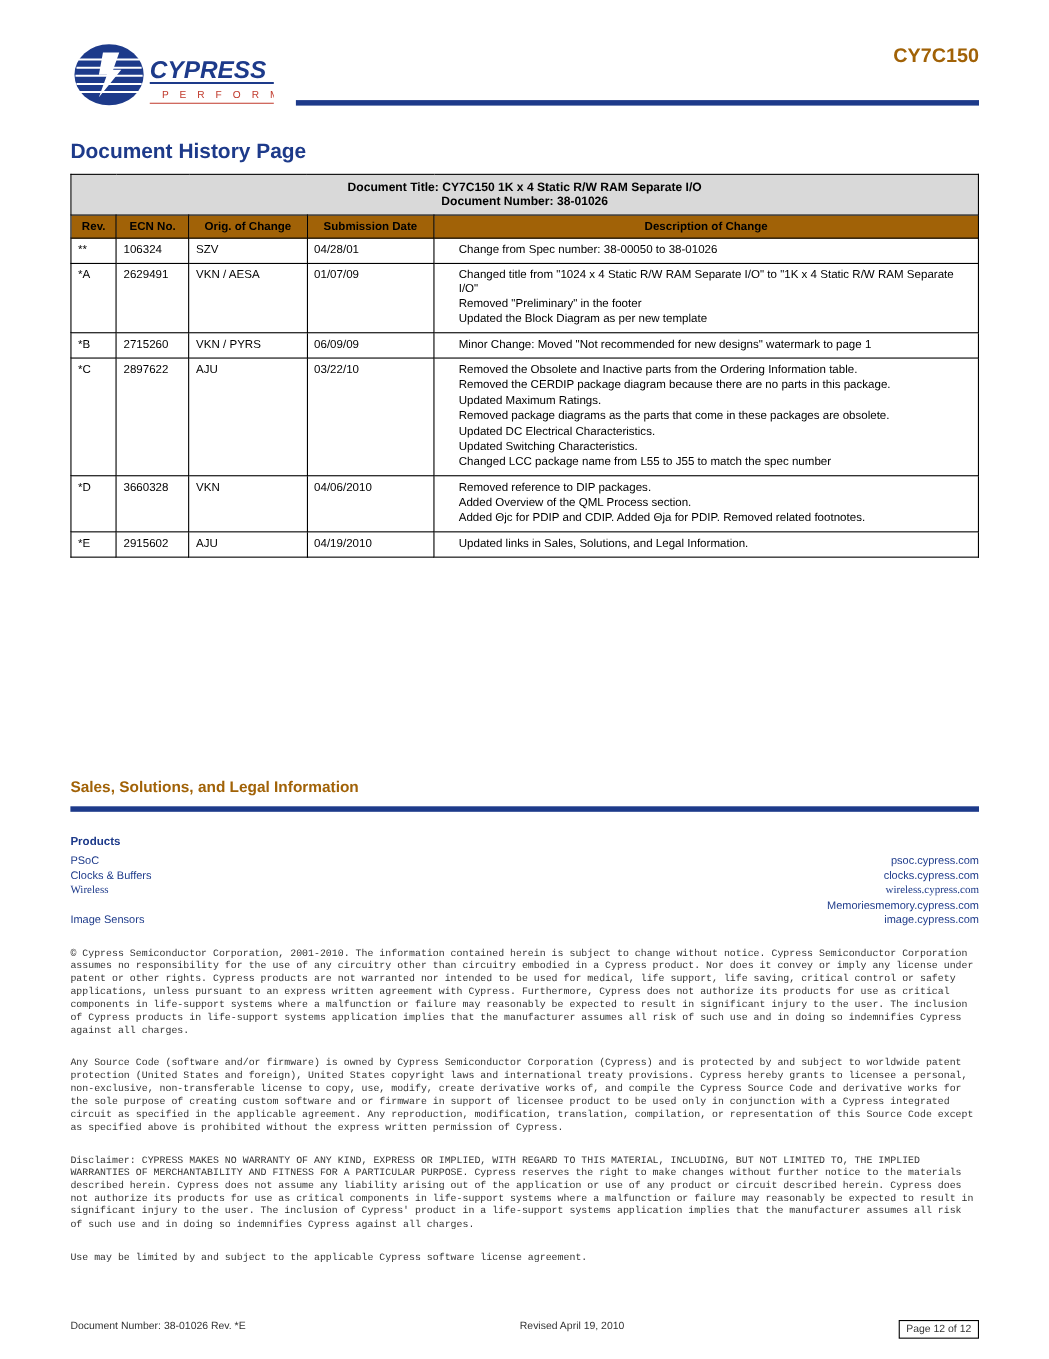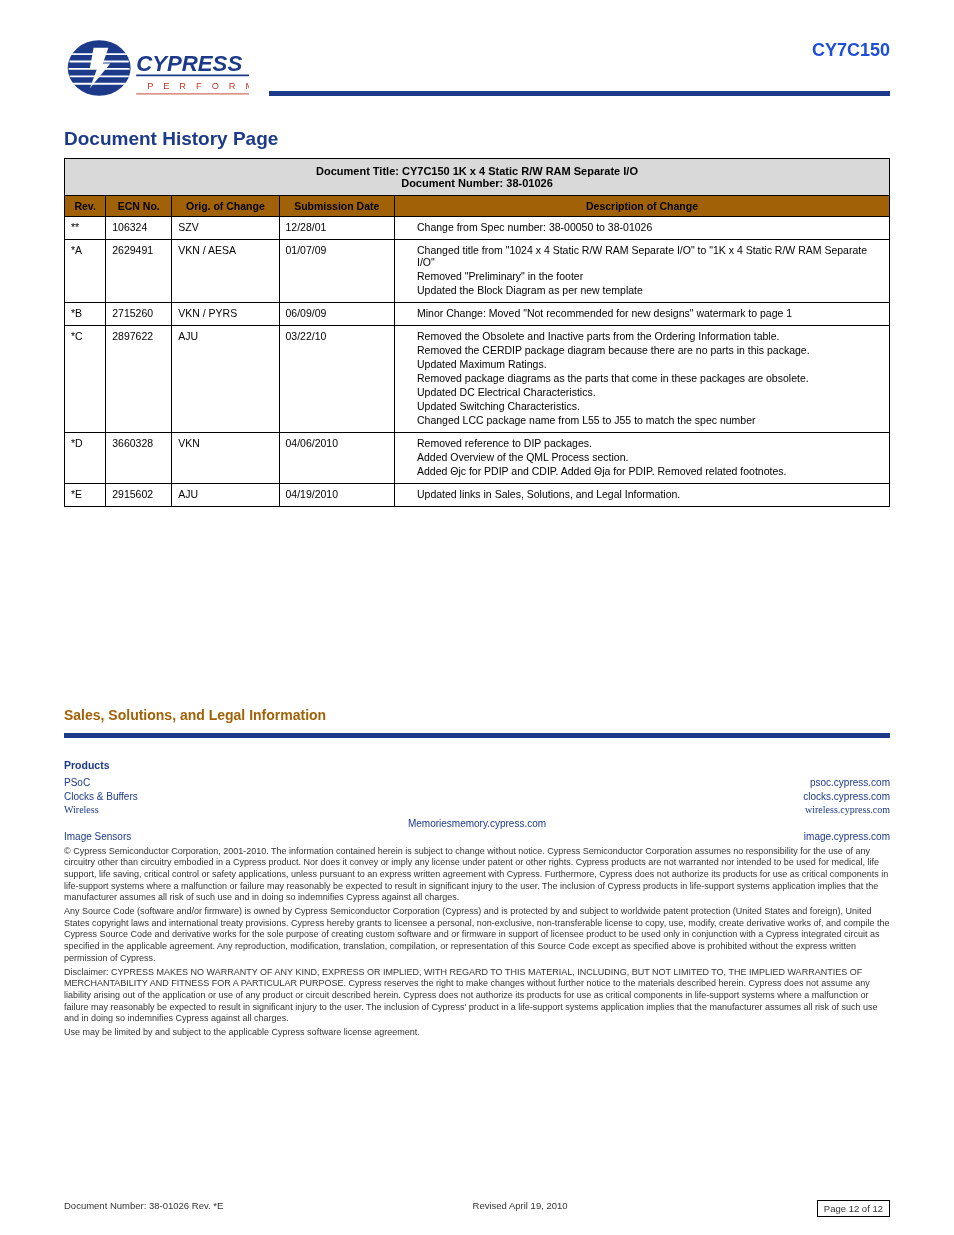--- a/index.html
+++ b/index.html
@@ -28,21 +28,21 @@
     background: #1d3a8a;
     margin-left: 20px;
     margin-bottom: 10px;
   }
   .prod-label {
     position: absolute;
     top: 40px;
     right: 64px;
     font-weight: bold;
     font-size: 18px;
-    color: #1d4ed8;
+    color: #a16207;
   }
   .section-title {
     font-weight: bold;
     font-size: 19px;
     color: #1d3a8a;
     margin: 22px 0 8px 0;
   }
   table.rev {
     width: 100%;
     border-collapse: collapse;
@@ -97,22 +97,23 @@
   .two-col .right { flex: 1; }
   .two-col .subhead {
     font-weight: bold;
     font-size: 10.5px;
     margin: 10px 0 4px 0;
   }
   .two-col p { margin: 0 0 8px 0; }
   .copyright-line {
     font-size: 9px;
     color: #333;
-    margin-top: 2px;
+    margin-top: 18px;
     line-height: 1.3;
+    font-family: Liberation Mono, monospace;
   }
   .footer {
     position: absolute;
     bottom: 18px;
     left: 64px;
     right: 64px;
     display: flex;
     justify-content: space-between;
     font-size: 9.5px;
     color: #333;
@@ -171,21 +172,21 @@
         <th>Orig. of Change</th>
         <th>Submission Date</th>
         <th>Description of Change</th>
       </tr>
     </thead>
     <tbody id="rev-body">
         <tr>
           <td>**</td>
           <td>106324</td>
           <td>SZV</td>
-          <td>12/28/01</td>
+          <td>04/28/01</td>
           <td class="desc">
             <p>Change from Spec number: 38-00050 to 38-01026</p>
           </td>
         </tr>
         <tr>
           <td>*A</td>
           <td>2629491</td>
           <td>VKN / AESA</td>
           <td>01/07/09</td>
           <td class="desc">
@@ -253,21 +254,21 @@
               <span>psoc.cypress.com</span>
             </div>
             <div style="display: flex; justify-content: space-between;">
               <span>Clocks &amp; Buffers</span>
               <span>clocks.cypress.com</span>
             </div>
             <div style="display: flex; justify-content: space-between; font-family: Liberation Serif, serif;">
               <span>Wireless</span>
               <span>wireless.cypress.com</span>
             </div>
-            <div style="display: flex; justify-content: center;">
+            <div style="display: flex; justify-content: flex-end;">
               <span>Memories</span>
               <span>memory.cypress.com</span>
             </div>
             <div style="display: flex; justify-content: space-between;">
               <span>Image Sensors</span>
               <span>image.cypress.com</span>
             </div>
           </div>
       </div>
     </div>

